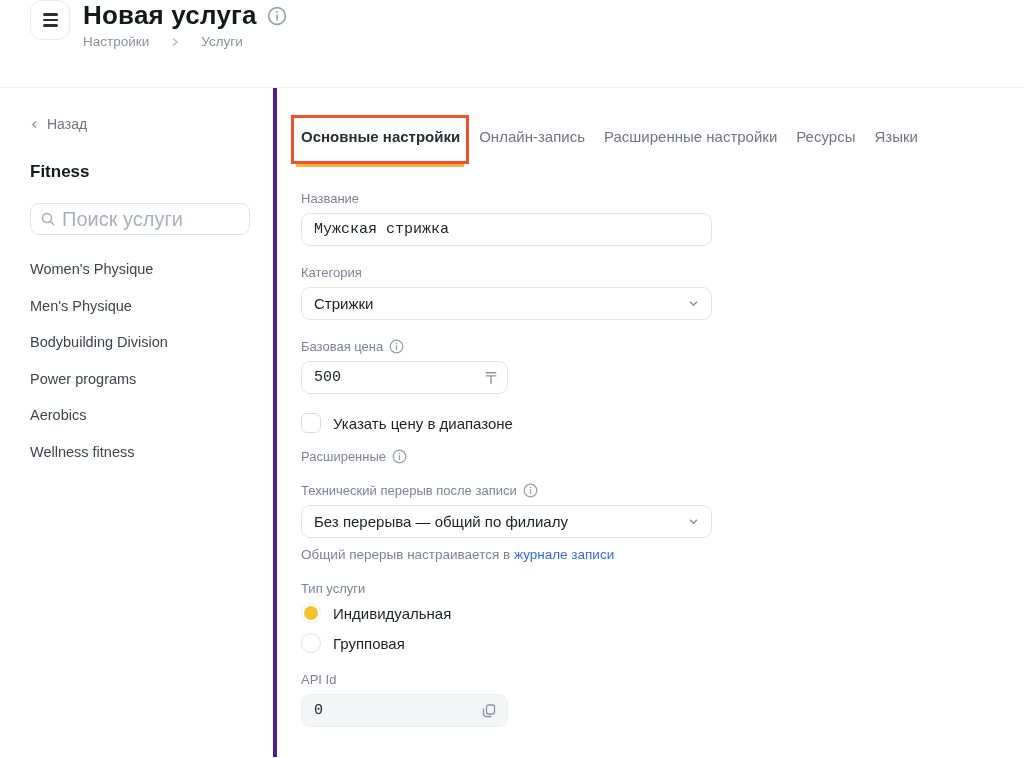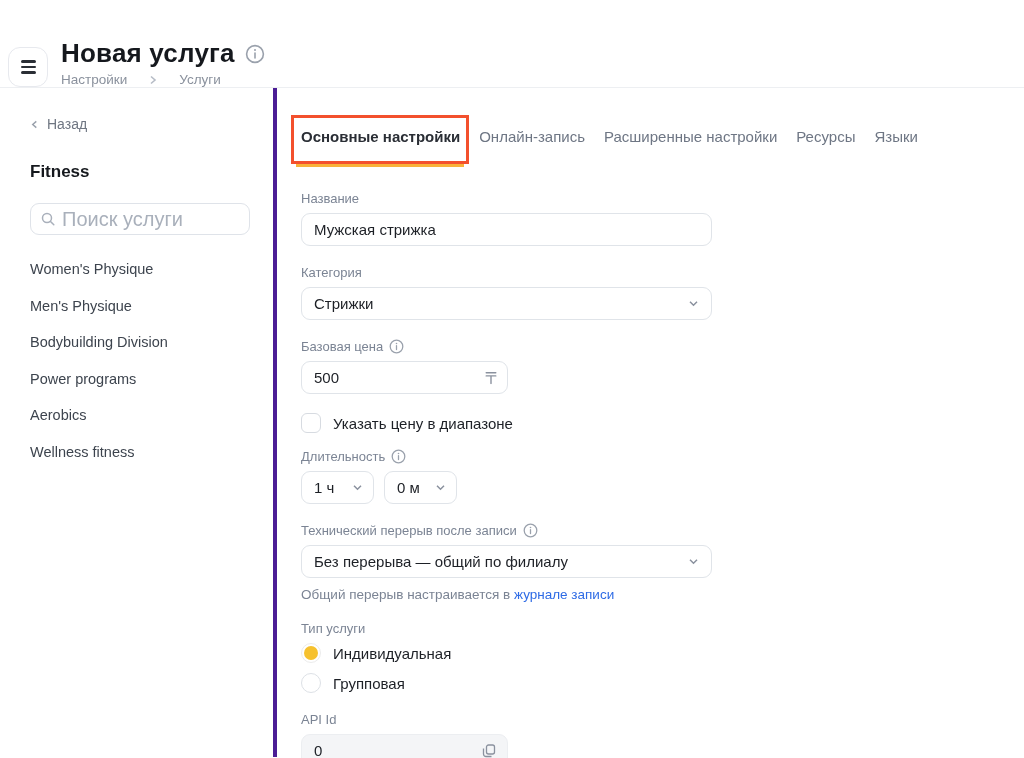--- a/index.html
+++ b/index.html
@@ -1,20 +1,20 @@
 <!DOCTYPE html>
 <html lang="ru"><head>
 <meta charset="utf-8">
 <style>
   * { margin:0; padding:0; box-sizing:border-box; }
   html,body { width:1024px; height:758px; background:#fff; overflow:hidden;
     font-family:"Liberation Sans","DejaVu Sans",sans-serif; color:#1f242b; }
 
   
-  .header { height:88px; border-bottom:1px solid #edeff2; display:flex; align-items:flex-end; padding:0 8px; }
+  .header { height:88px; border-bottom:1px solid #edeff2; display:flex; align-items:flex-start; padding:0 30px; }
   .burger-btn { width:40px; height:40px; border:1px solid #e7e9ee; border-radius:12px; background:#fff;
     display:flex; flex-direction:column; gap:3px; align-items:center; justify-content:center; cursor:pointer; }
   .burger-btn span { display:block; width:15px; height:2.4px; background:#2a2e35; border-radius:2px; }
   .header-titles { margin-left:13px; }
   .title-row { display:flex; align-items:center; gap:10px; }
   .page-title { font-size:26px; font-weight:700; letter-spacing:.2px; color:#15181d; }
   .info-icon { width:20px; height:20px; color:#9aa1ac; }
   .breadcrumb { display:flex; align-items:center; gap:21px; margin-top:3px; font-size:13.5px; color:#8a919d; }
   .crumb-sep { width:10px; height:10px; color:#b6bcc6; }
 
@@ -44,21 +44,21 @@
     border:3px solid #f3502d; pointer-events:none; }
   .tab-underline { position:absolute; left:-5px; right:-4px; bottom:-20px; height:3px;
     background:#f9b23a; pointer-events:none; }
 
   
   .form { width:411px; }
   .f-label { font-size:13px; color:#7b8494; margin-bottom:7px; display:flex; align-items:center; gap:6px; }
   .f-label .info-icon { width:15px; height:15px; }
   .txt-input, .select { height:33px; border:1px solid #e0e4e9; border-radius:9px; background:#fff;
     font-size:15px; color:#1d2026; width:100%; }
-  .txt-input { padding:0 12px; outline:none; font-family:Liberation Sans, sans-serif; }
+  .txt-input { padding:0 12px; outline:none; font-family:Liberation Mono, monospace; }
   .input-wrap { position:relative; }
   .input-wrap .suffix { position:absolute; right:11px; top:50%; transform:translateY(-50%);
     color:#8a919e; display:flex; align-items:center; }
   .select { display:flex; align-items:center; justify-content:space-between; padding:0 12px; cursor:pointer; }
   .chevron { width:11px; height:11px; color:#8a919e; flex-shrink:0; }
   .grp { margin-bottom:19px; }
   .narrow { width:207px; }
 
   .check-row { display:flex; align-items:center; gap:12px; margin:19px 0 16px; cursor:pointer; }
   .checkbox { width:20px; height:20px; border:1.5px solid #d7dbe1; border-radius:6px; background:#fff; }
@@ -184,40 +184,26 @@
         </div>
       </div>
 
       <div class="check-row">
         <div class="checkbox"></div>
         <span class="check-label">Указать цену в диапазоне</span>
       </div>
 
       <div class="grp">
         <div class="f-label">
-          <span>Длительность</span>
+          <span>Расширенные</span>
           <svg class="info-icon" viewBox="0 0 20 20" fill="none" stroke="currentColor" stroke-width="1.7">
             <circle cx="10" cy="10" r="8.4"></circle>
               <path d="M10 9v5" stroke-linecap="round"></path>
               <circle cx="10" cy="6" r="1.1" fill="currentColor" stroke="none"></circle>
           </svg>
-        </div>
-        <div class="dur-row">
-          <div class="dur-select">
-            <span>1 ч</span>
-            <svg class="chevron" viewBox="0 0 11 11" fill="none" stroke="currentColor" stroke-width="1.5">
-                <path d="M2 3.8 L5.5 7.2 L9 3.8"></path>
-              </svg>
-          </div>
-          <div class="dur-select">
-            <span>0 м</span>
-            <svg class="chevron" viewBox="0 0 11 11" fill="none" stroke="currentColor" stroke-width="1.5">
-                <path d="M2 3.8 L5.5 7.2 L9 3.8"></path>
-              </svg>
-          </div>
         </div>
       </div>
 
       <div class="grp">
         <div class="f-label">
           <span>Технический перерыв после записи</span>
           <svg class="info-icon" viewBox="0 0 20 20" fill="none" stroke="currentColor" stroke-width="1.7">
             <circle cx="10" cy="10" r="8.4"></circle>
               <path d="M10 9v5" stroke-linecap="round"></path>
               <circle cx="10" cy="6" r="1.1" fill="currentColor" stroke="none"></circle>

